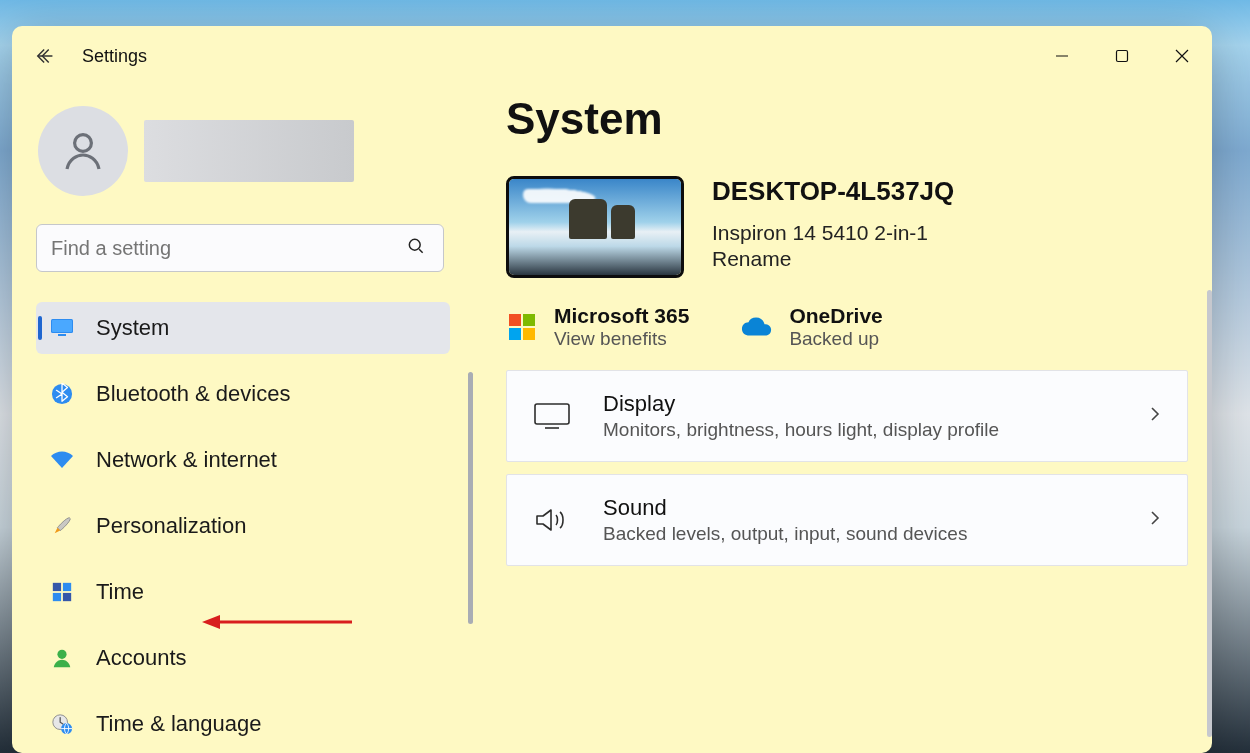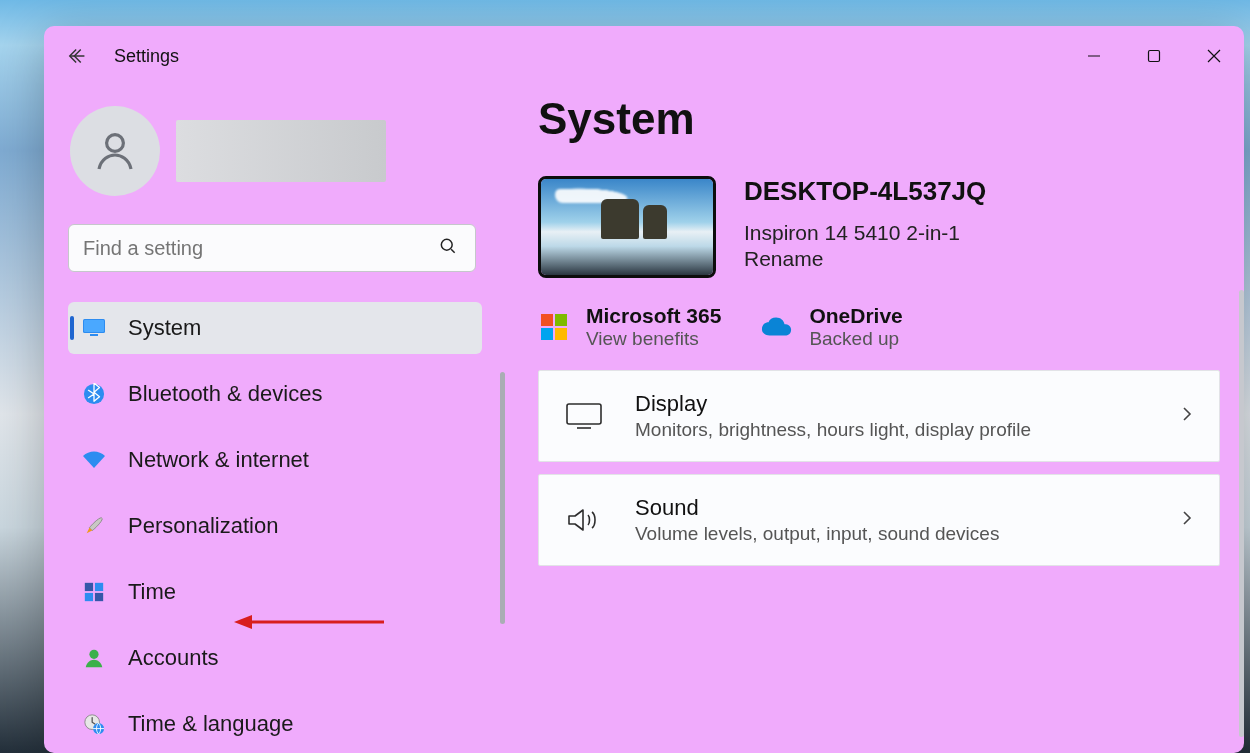--- a/index.html
+++ b/index.html
@@ -2,22 +2,22 @@
 <html><head>
 <meta charset="utf-8">
 <style>
   * { box-sizing: border-box; margin: 0; padding: 0; }
   html, body { width: 1250px; height: 753px; overflow: hidden; font-family: "Segoe UI Variable", "Segoe UI", Arial, sans-serif; }
   body {
     background: linear-gradient(180deg,#6fb9e6 0%,#a5d4ee 6%,#7fabd2 20%,#e0e5ea 55%,#c9d6de 70%,#232f3a 100%);
   }
   
   .window {
-    position:absolute; left:44px; top:26px; width:1200px; height:727px;
-    background:#f0abfc; border-radius:10px; box-shadow:0 10px 50px rgba(0,0,0,.25);
+    position:absolute; left:12px; top:26px; width:1200px; height:727px;
+    background:#fef9c3; border-radius:10px; box-shadow:0 10px 50px rgba(0,0,0,.25);
     overflow:hidden;
   }
   
   .titlebar { display:flex; align-items:center; justify-content:space-between; padding:0 0 0 22px; height:60px;}
   .titlebar-left{display:flex;align-items:center;gap:24px;}
   .back-btn{width:24px;height:24px;display:flex;align-items:center;justify-content:center;color:#333;cursor:pointer}
   .app-title{font-size:18px;color:#111;}
   .caption-btns{display:flex;}
   .cap-btn{width:60px;height:48px;display:flex;align-items:center;justify-content:center;color:#111;cursor:pointer}
   
@@ -47,21 +47,21 @@
   .device-row{display:flex;gap:28px;align-items:flex-start;margin-bottom:26px}
   .wallpaper-preview{width:178px;height:102px;border:3px solid #0d0d0d;border-radius:8px;overflow:hidden;position:relative}
   .wp{position:absolute;inset:0;background:linear-gradient(180deg,#3a86c9 0%,#9fd1ea 45%,#e8f0f5 55%,#bdd9e8 70%,#2a3640 100%)}
   .wp .cloud{position:absolute;top:8px;left:14px;width:80px;height:16px;background:radial-gradient(ellipse at 30% 70%,#fff 0 60%,transparent 62%);opacity:.9;border-radius:10px;filter:blur(1px)}
   .wp .rock1,.wp .rock2{position:absolute;bottom:36px;background:#3c3a2e;border-radius:6px 6px 2px 2px}
   .wp .rock1{left:60px;width:38px;height:40px}
   .wp .rock2{left:102px;width:24px;height:34px}
   .device-info h3{font-size:26px;font-weight:600;color:#111;margin-bottom:14px}
   .device-info .model{font-size:21px;color:#222;margin-bottom:2px}
   .device-info .rename{font-size:21px;color:#222;cursor:pointer}
-  .tiles-row{display:flex;gap:40px;margin-bottom:20px}
+  .tiles-row{display:flex;gap:52px;margin-bottom:20px}
   .tile{display:flex;align-items:center;gap:16px;cursor:pointer}
   .tile .tico{width:32px;height:32px;flex:none;display:flex;align-items:center;justify-content:center}
   .tile .t-main{font-size:21px;font-weight:600;color:#111}
   .tile .t-sub{font-size:19px;color:#555}
   .update-row{display:flex;align-items:center;gap:18px;margin-bottom:32px;cursor:pointer}
   .update-row .tico{width:32px;height:32px}
   
   .card{border:1px solid #e2e3e7;background:#fbfcfe;border-radius:2px;padding:20px 24px;display:flex;align-items:center;gap:30px;margin-bottom:12px;cursor:pointer}
   .card .cico{width:42px;height:42px;display:flex;align-items:center;justify-content:center;color:#2d2d2d}
   .card .c-main{font-size:22px;color:#111;margin-bottom:2px}
@@ -272,21 +272,21 @@
 
       <div class="card">
         <span class="cico">
           <svg width="38" height="30" viewBox="0 0 38 30" fill="none" stroke="#2d2d2d" stroke-width="1.6">
               <path d="M4 11v8h6l8 6V5l-8 6H4z" stroke-linejoin="round"></path>
               <path d="M23 10c2 2 2 8 0 10M27 7c4 3 4 13 0 16"></path>
             </svg>
         </span>
         <div>
           <div class="c-main">Sound</div>
-          <div class="c-sub">Volume levels, output, input, sound devices</div>
+          <div class="c-sub">Backed levels, output, input, sound devices</div>
         </div>
         <span class="chev">
           <svg width="16" height="16" viewBox="0 0 16 16" fill="none" stroke="#444" stroke-width="1.6">
               <path d="M5 2l6 6-6 6"></path>
             </svg>
         </span>
       </div>
 
     </div>
   </div>

